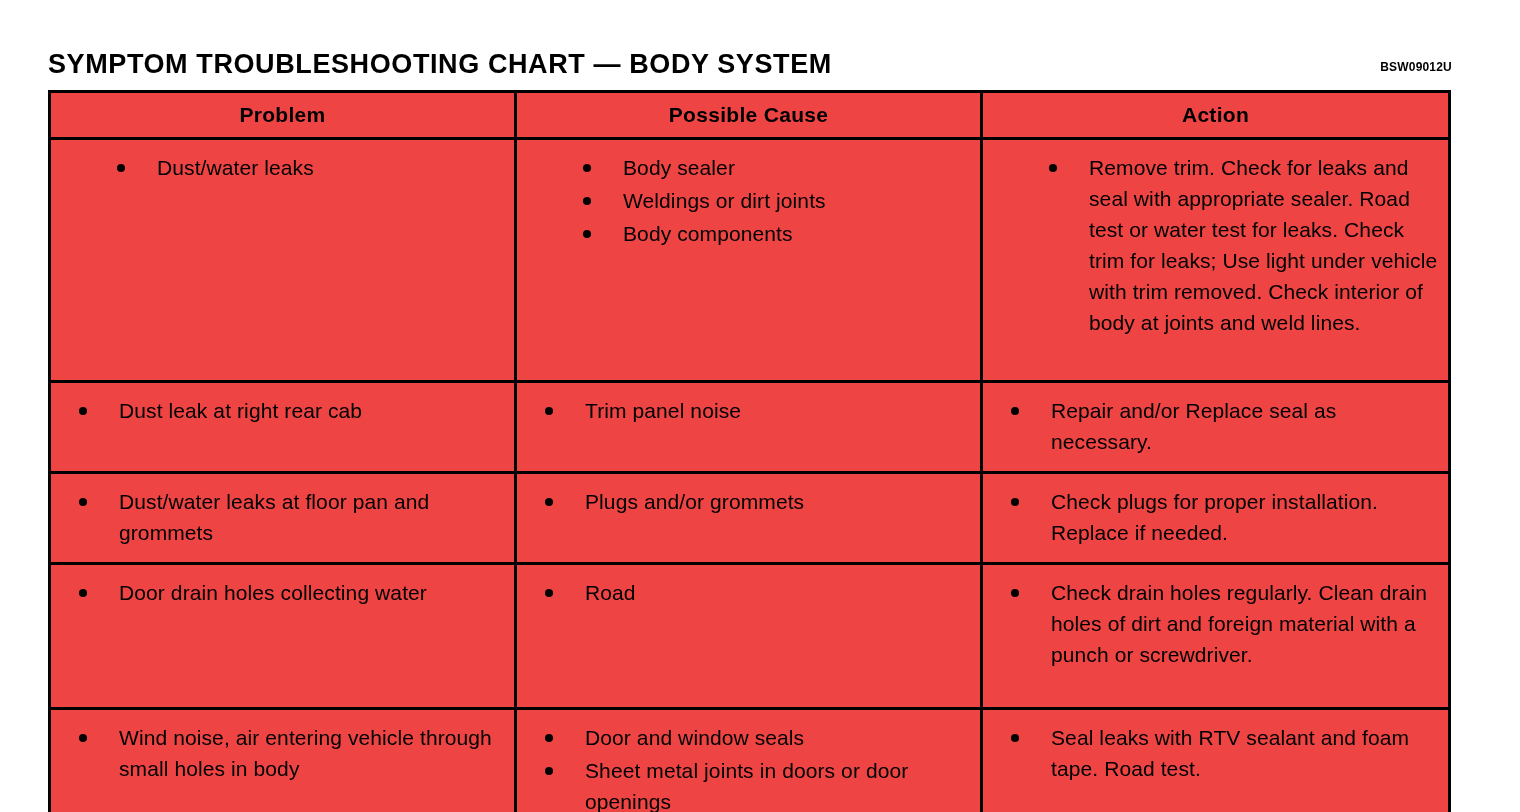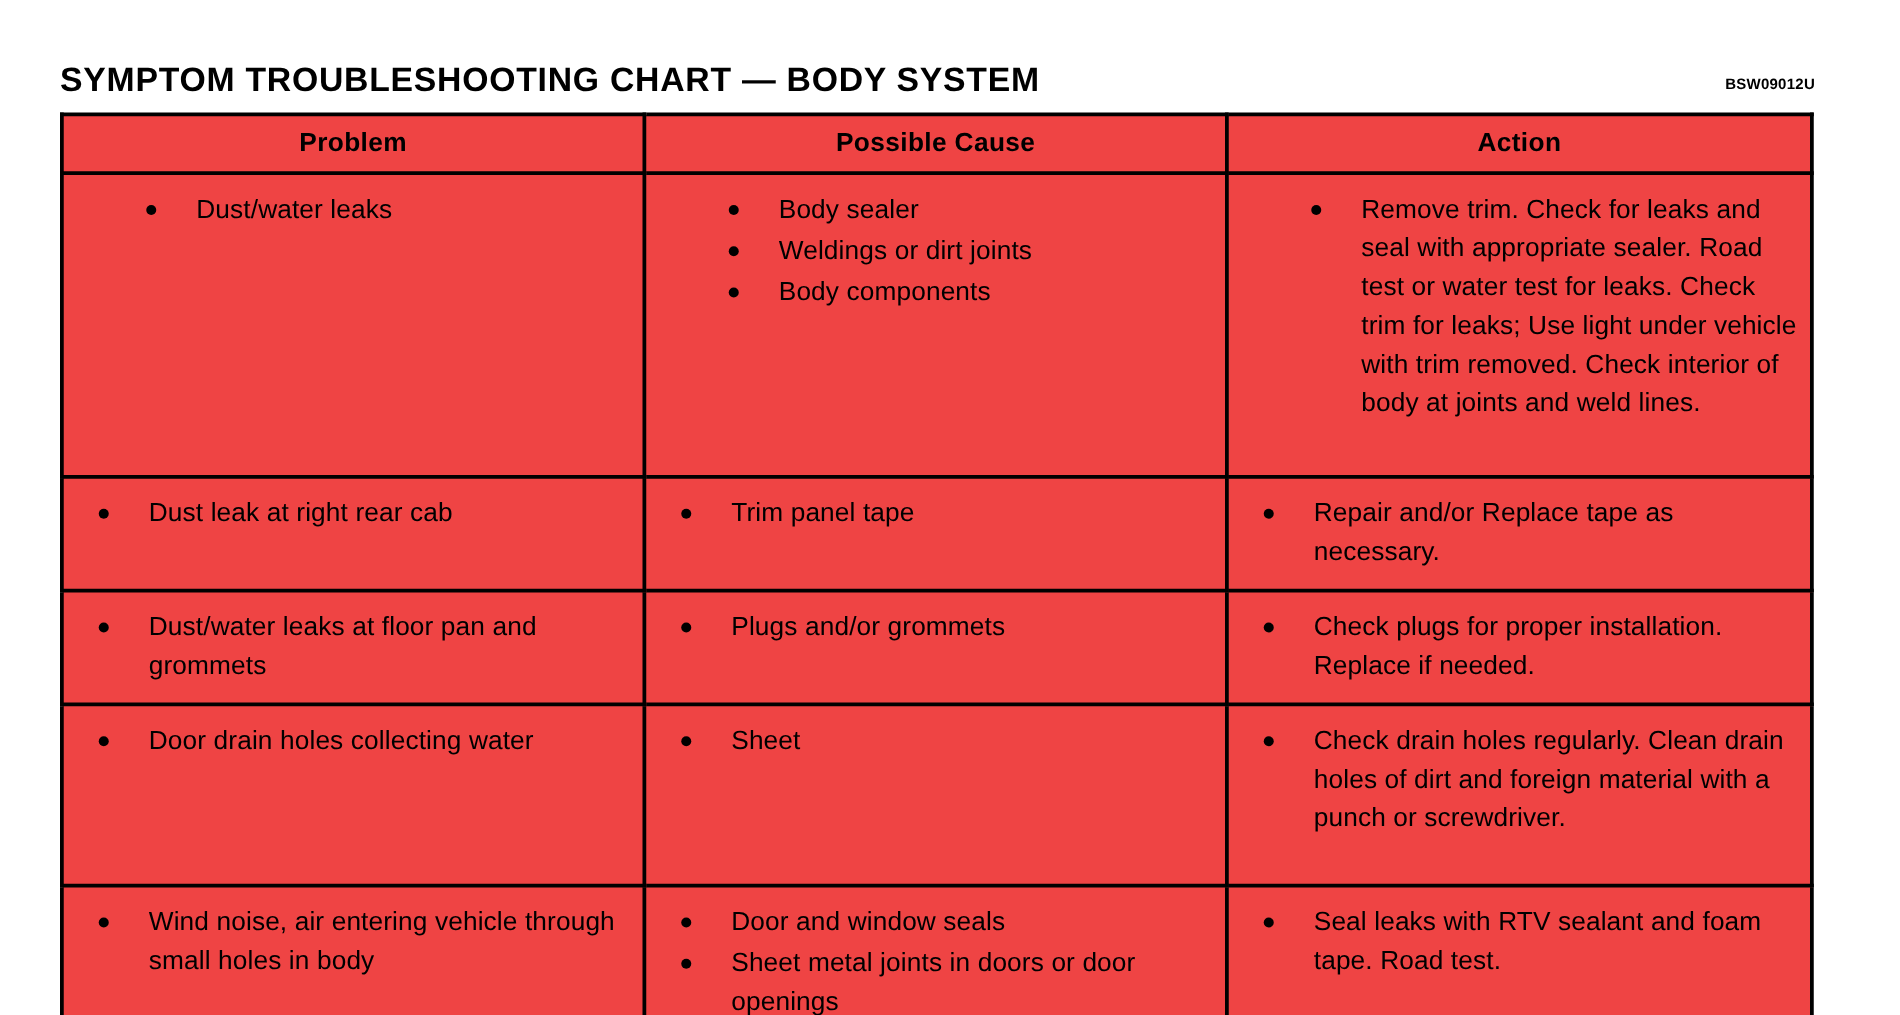--- a/index.html
+++ b/index.html
@@ -173,28 +173,28 @@
         <td>
           <div class="cell-inner">
             <ul class="bullets">
                 <li><span class="bullet-dot"></span><span>Dust leak at right rear cab</span></li>
               </ul>
           </div>
         </td>
         <td>
           <div class="cell-inner">
             <ul class="bullets">
-                <li><span class="bullet-dot"></span><span>Trim panel tape</span></li>
-              </ul>
-          </div>
-        </td>
-        <td>
-          <div class="cell-inner">
-            <ul class="bullets">
-                <li><span class="bullet-dot"></span><span>Repair and/or Replace tape as necessary.</span></li>
+                <li><span class="bullet-dot"></span><span>Trim panel noise</span></li>
+              </ul>
+          </div>
+        </td>
+        <td>
+          <div class="cell-inner">
+            <ul class="bullets">
+                <li><span class="bullet-dot"></span><span>Repair and/or Replace seal as necessary.</span></li>
               </ul>
           </div>
         </td>
       </tr>
       <tr class="row-3">
         <td>
           <div class="cell-inner">
             <ul class="bullets">
                 <li><span class="bullet-dot"></span><span>Dust/water leaks at floor pan and grommets</span></li>
               </ul>
@@ -219,21 +219,21 @@
         <td>
           <div class="cell-inner">
             <ul class="bullets">
                 <li><span class="bullet-dot"></span><span>Door drain holes collecting water</span></li>
               </ul>
           </div>
         </td>
         <td>
           <div class="cell-inner">
             <ul class="bullets">
-                <li><span class="bullet-dot"></span><span>Sheet</span></li>
+                <li><span class="bullet-dot"></span><span>Road</span></li>
               </ul>
           </div>
         </td>
         <td>
           <div class="cell-inner">
             <ul class="bullets">
                 <li><span class="bullet-dot"></span><span>Check drain holes regularly. Clean drain holes of dirt and foreign material with a punch or screwdriver.</span></li>
               </ul>
           </div>
         </td>

